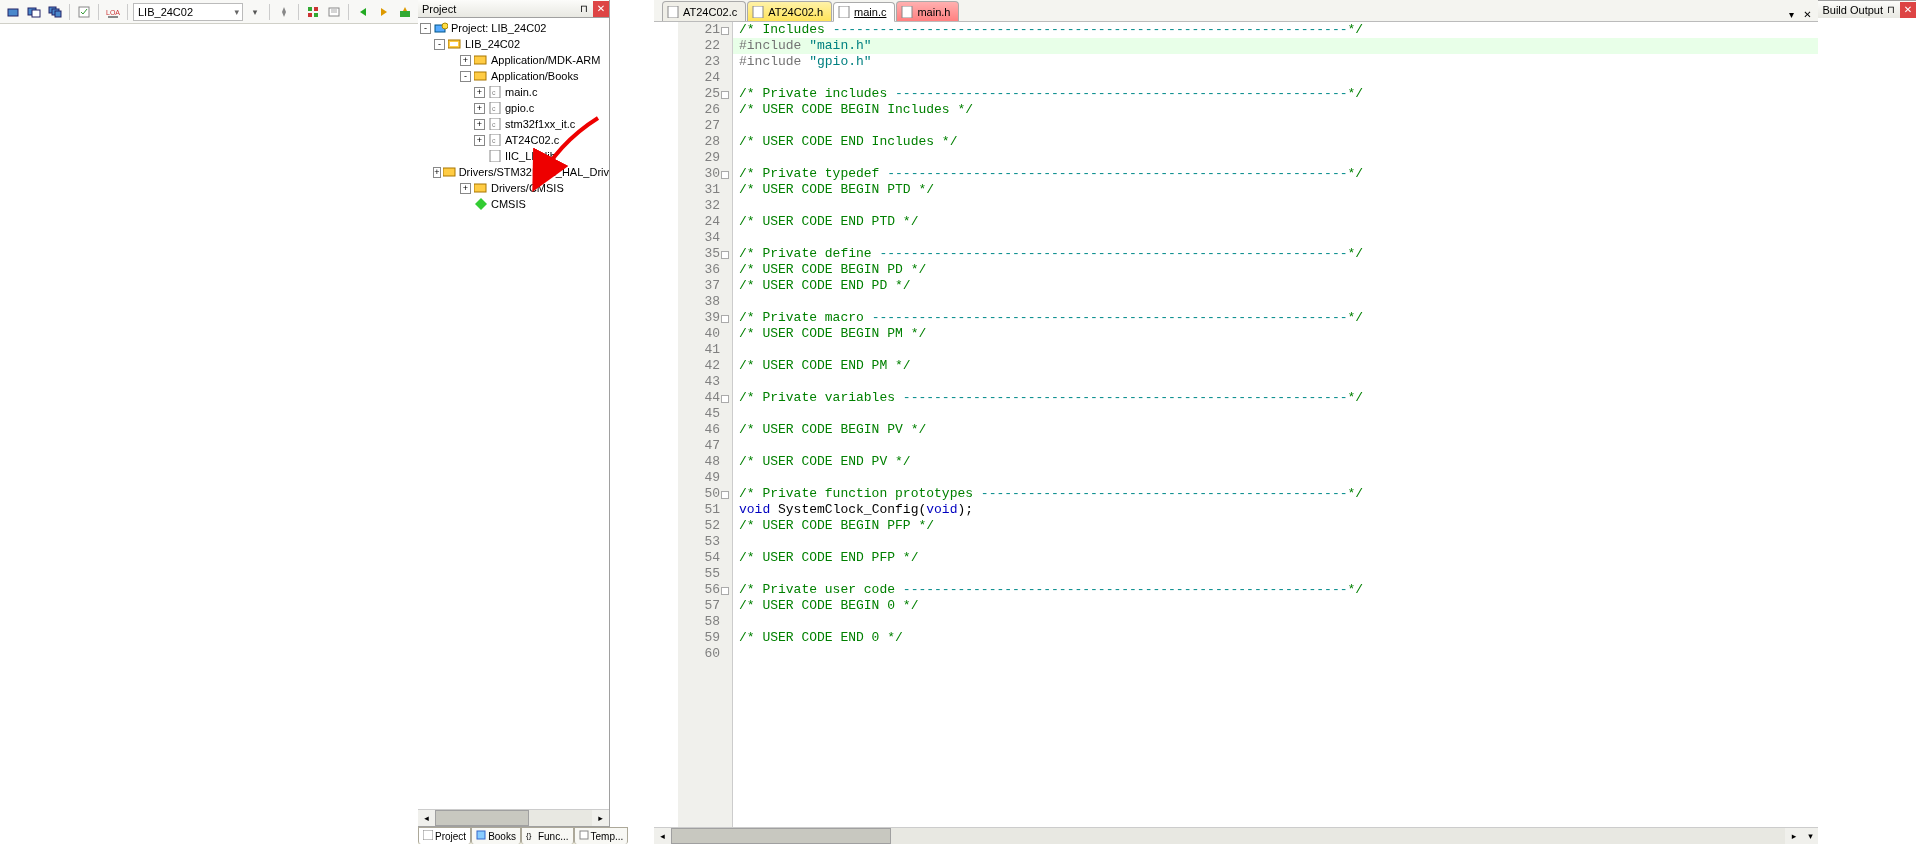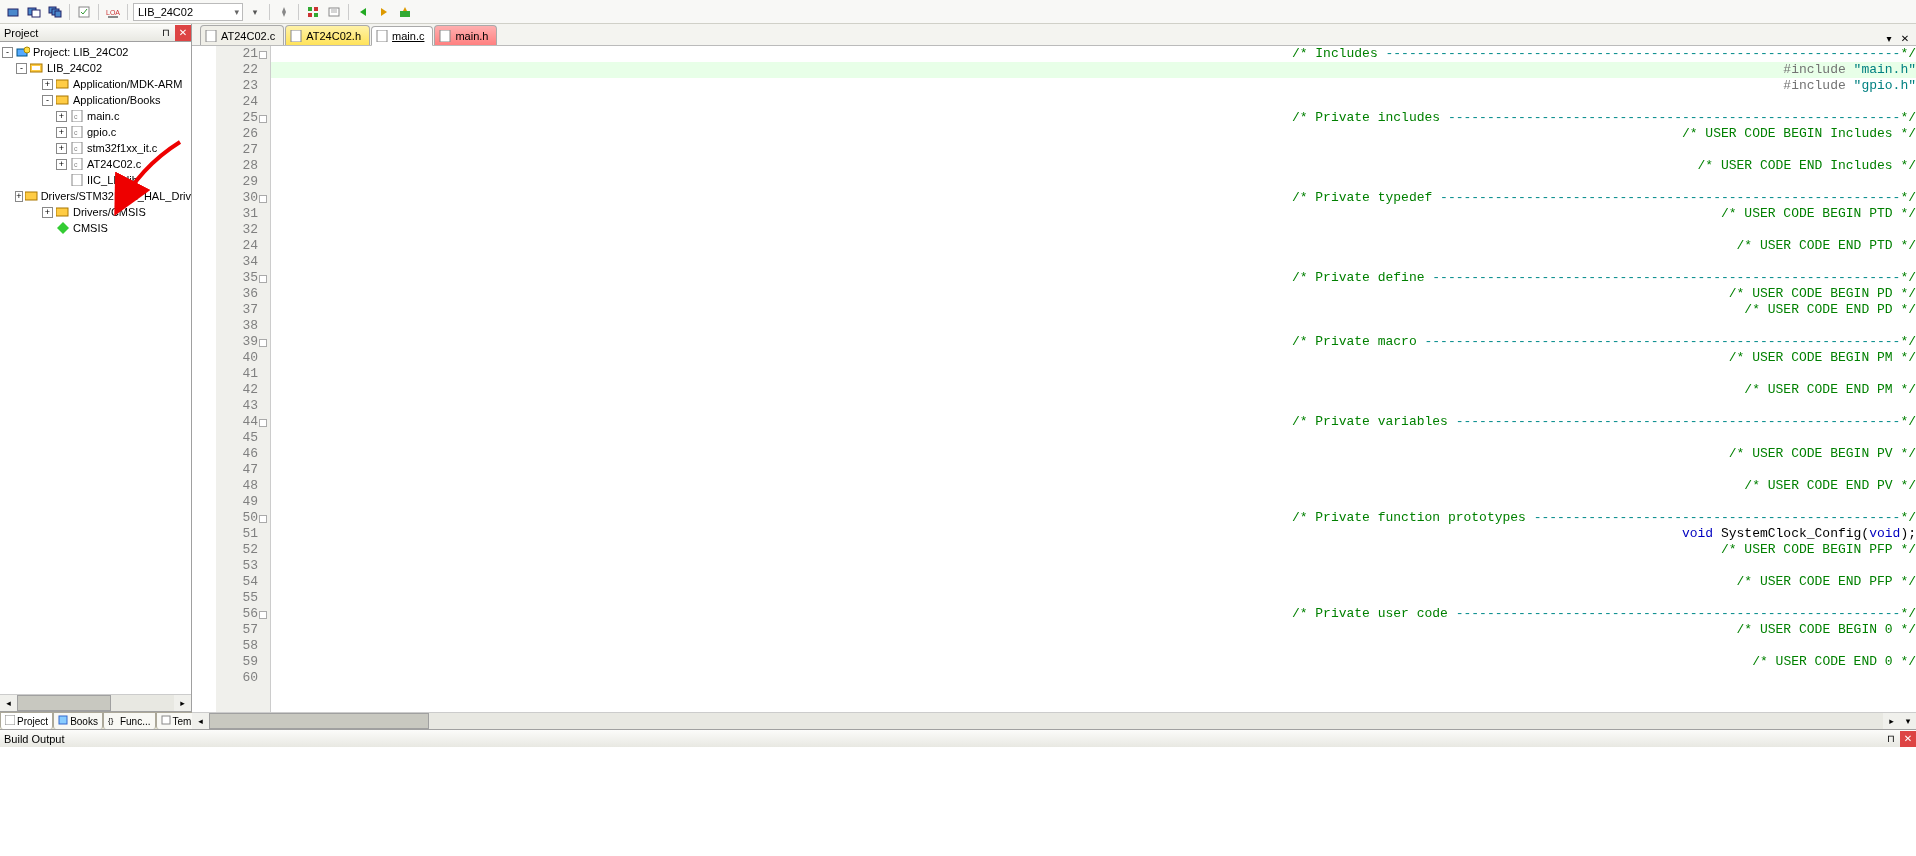--- a/index.html
+++ b/index.html
@@ -1,27 +1,27 @@
 <!DOCTYPE html>
 <html><head>
 <meta charset="utf-8">
 <style>
 * { margin: 0; padding: 0; box-sizing: border-box; }
 body { font-family: "Segoe UI", Tahoma, sans-serif; font-size: 12px; background: #fff; overflow: hidden; }
-.container { display: flex; flex-direction: column; height: 747px; width: 1916px; }
+.container { display: flex; flex-direction: row; height: 844px; width: 1916px; }
 
 
 .toolbar { height: 24px; background: #f8f8f6; border-bottom: 1px solid #d0d0c8; display: flex; align-items: center; padding: 0 4px; gap: 3px; }
 .toolbar-btn { width: 18px; height: 18px; display: inline-flex; align-items: center; justify-content: center; cursor: pointer; }
 .toolbar-sep { width: 1px; height: 16px; background: #ccc; margin: 0 2px; }
 .toolbar-combo { height: 18px; min-width: 110px; border: 1px solid #bbb; background: #fff; font-size: 11px; padding: 0 16px 0 4px; position: relative; display: inline-flex; align-items: center; }
 .toolbar-combo::after { content: "▾"; position: absolute; right: 3px; font-size: 9px; color: #666; }
 
 
-.main-row { flex: 1; display: flex; overflow: hidden; }
+.main-row { flex: 1; display: flex; overflow: hidden; gap: 44px; }
 
 
 .proj-panel { width: 192px; display: flex; flex-direction: column; border-right: 1px solid #a0a0a0; position: relative; }
 .panel-hdr { height: 18px; background: linear-gradient(#fcfcfa,#e8e8e2); border-bottom: 1px solid #a0a0a0; display: flex; align-items: center; padding-left: 4px; font-size: 11px; }
 .panel-btns { margin-left: auto; display: flex; gap: 1px; }
 .panel-btn { width: 16px; height: 16px; display: inline-flex; align-items: center; justify-content: center; font-size: 10px; cursor: pointer; }
 .panel-btn.close { background: #d44; color: #fff; }
 .tree { flex: 1; overflow: auto; background: #fff; padding: 2px 0; position: relative; }
 .tree-row { display: flex; align-items: center; height: 16px; white-space: nowrap; cursor: pointer; }
 .tree-exp { width: 11px; height: 11px; border: 1px solid #888; background: #fff; display: inline-flex; align-items: center; justify-content: center; font-size: 9px; line-height: 1; margin-right: 2px; cursor: pointer; }
@@ -44,21 +44,21 @@
 .file-tab.red { background: linear-gradient(#ffb0b0,#ff8080); }
 .file-tab.underline span.lbl { text-decoration: underline; }
 .file-ic { width: 12px; height: 12px; }
 .tab-ctrl { margin-left: auto; display: flex; gap: 2px; padding-right: 4px; }
 .tab-ctrl span { width: 14px; height: 14px; display: inline-flex; align-items: center; justify-content: center; font-size: 10px; cursor: pointer; border: 1px solid transparent; }
 
 .code-wrap { flex: 1; display: flex; overflow: hidden; position: relative; margin-left: 24px; }
 .gutter { width: 55px; background: #f0f0ec; border-right: 1px solid #ccc; text-align: right; padding-right: 12px; color: #808080; font-family: Consolas, "Courier New", monospace; font-size: 13px; line-height: 16px; }
 .gutter .ln { height: 16px; position: relative; }
 .gutter .ln.dash::after { content: ""; position: absolute; right: -9px; top: 5px; width: 6px; height: 6px; border: 1px solid #aaa; background: #fff; }
-.code { flex: 1; font-family: Consolas, "Courier New", monospace; font-size: 13px; line-height: 16px; white-space: pre; color: #000; position: relative; text-align: right; }
+.code { flex: 1; font-family: Consolas, "Courier New", monospace; font-size: 13px; line-height: 16px; white-space: pre; color: #000; position: relative; }
 .code .line { height: 16px; padding-left: 6px; }
 .code .hl-line { background: #e8ffe8; }
 .code .cmt { color: #008000; }
 .code .sep { color: #008a8a; }
 .code .pp  { color: #737373; }
 .code .str { color: #008080; }
 .code .kw  { color: #0000c0; }
 .editor-hscroll { height: 17px; display: flex; border-top: 1px solid #ccc; background: #f0f0ec; }
 .hs-btn { width: 17px; display: inline-flex; align-items: center; justify-content: center; font-size: 9px; cursor: pointer; }
 .hs-track { flex: 1; background: #e8e8e2; position: relative; }

